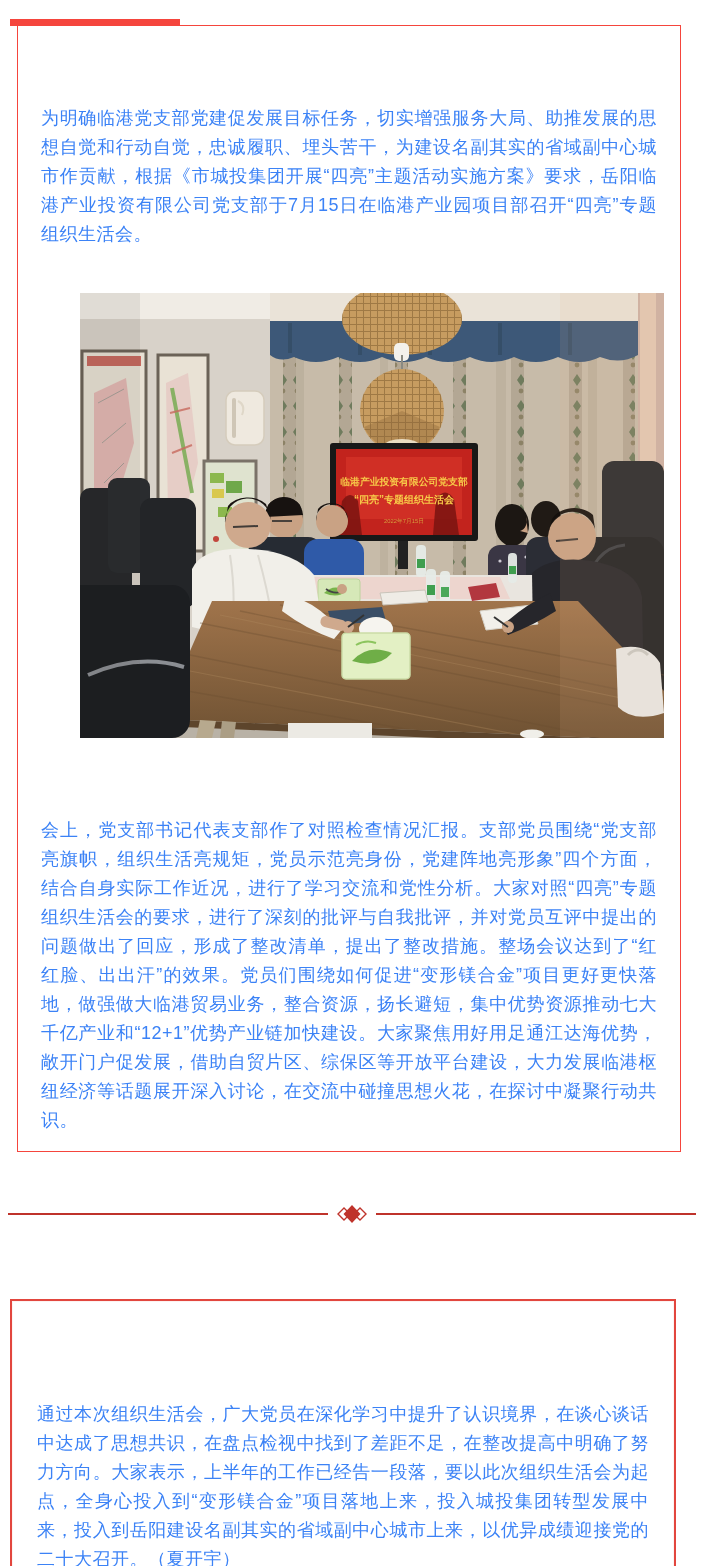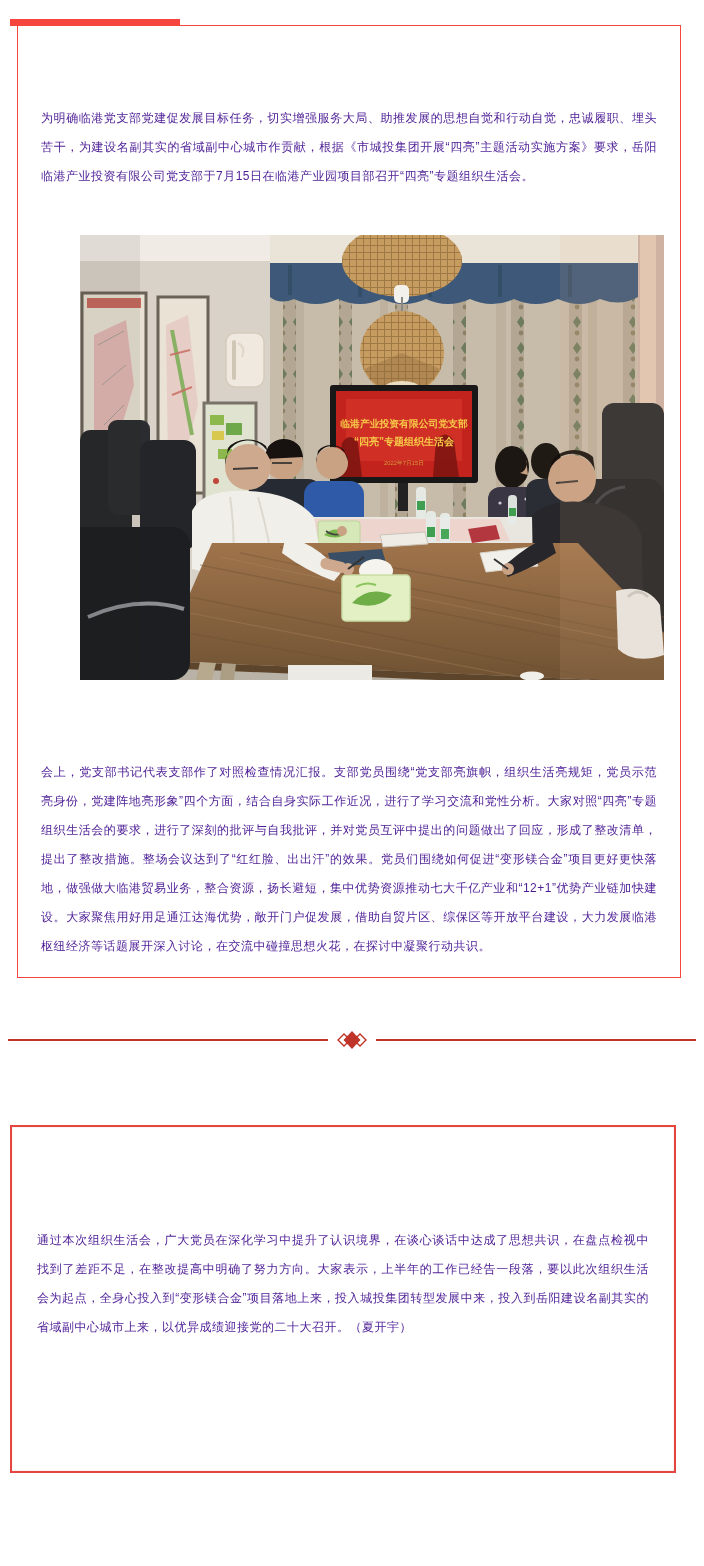--- a/index.html
+++ b/index.html
@@ -13,21 +13,21 @@
     background:#f5453d;z-index:3;
   }
   .article-box{
     margin:25px 23px 0 17px;
     border:1.5px solid #f5453d;
     padding:78px 23px 16px 23px;
     box-sizing:border-box;
     background:#ffffff;
   }
   .para{
-    font-size:12px;line-height:29px;color:#4c1d95;
+    font-size:18px;line-height:29px;color:#3b82f6;
     text-align:justify;letter-spacing:.5px;margin:0;
     word-break:break-all;
   }
   .para-lead{margin-bottom:44px;}
   .photo-wrap{width:584px;margin:0 auto 78px auto;font-size:0;padding-left:39px;}
   .photo-wrap svg{display:block;}
   .divider{
     margin:52px 8px 0 8px;height:20px;
     display:flex;align-items:center;
   }

